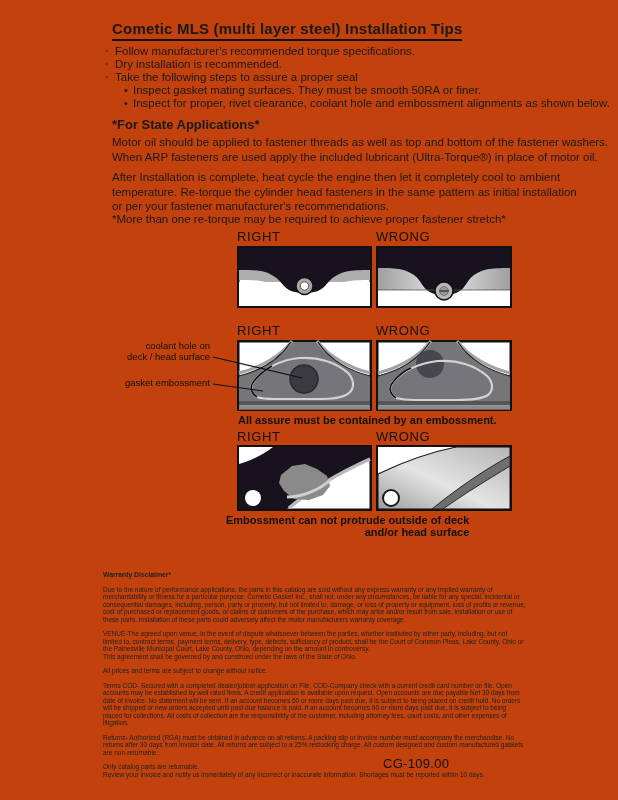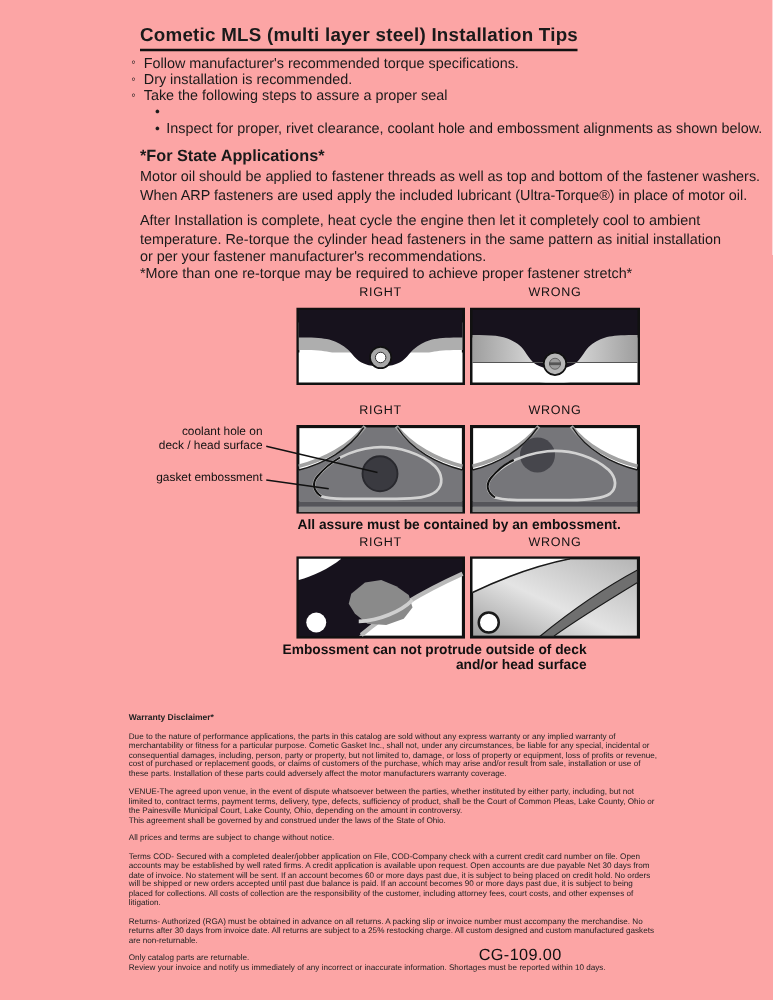--- a/index.html
+++ b/index.html
@@ -1,18 +1,18 @@
 <!DOCTYPE html>
 <html><head>
 <meta charset="utf-8">
 <style>
   * { margin:0; padding:0; box-sizing:border-box; }
   html,body { background:#ffffff; }
   .page {
-    position:relative; width:618px; height:800px; background:#fca5a5;
+    position:relative; width:618px; height:800px; background:#c2410c;
     font-family:"Liberation Sans", sans-serif; color:#1a1a1a; overflow:hidden;
   }
   .pre { white-space:pre-line; }
 
   .title {
     position:absolute; left:112px; top:20px;
     font-size:15px; font-weight:bold; letter-spacing:.2px;
     border-bottom:2px solid #111; padding-bottom:2px;
   }
 
@@ -21,21 +21,21 @@
   .bullet-row.sub { margin-left:19px; }
   .bullet-marker { width:10px; flex:0 0 10px; font-size:10px; line-height:12.9px; }
   .bullet-row.sub .bullet-marker { width:9px; flex-basis:9px; font-size:11px; }
 
   .diesel-head { position:absolute; left:112px; top:117px; font-size:13px; font-weight:bold; }
   .para { position:absolute; left:112px; font-size:11.5px; line-height:14.6px; }
   .para.p1 { top:135px; }
   .para.p2 { top:170px; }
   .para.p3 { top:212px; }
 
-  .dg-label { position:absolute; font-size:10px; letter-spacing:.6px; text-align:center; color:#111; }
+  .dg-label { position:absolute; font-size:13px; letter-spacing:.6px; color:#111; }
   .dg-box { position:absolute; }
   .dg-box svg { display:block; }
   .dg-caption { position:absolute; font-size:11px; font-weight:600; line-height:12.4px; color:#111; }
 
   .side-label { position:absolute; left:95px; width:115px; text-align:right;
                 font-size:9.5px; line-height:10.6px; color:#111; }
   .lbl-coolant { top:341px; }
   .lbl-emboss  { top:378px; }
   .leader-overlay { position:absolute; left:95px; top:330px; pointer-events:none; }
 
@@ -61,20 +61,21 @@
     <div class="bullet-row">
       <span class="bullet-marker">◦</span>
       <span>Dry installation is recommended.</span>
     </div>
     <div class="bullet-row">
       <span class="bullet-marker">◦</span>
       <span>Take the following steps to assure a proper seal</span>
     </div>
     <div class="bullet-row sub">
       <span class="bullet-marker">•</span>
+      <span>Inspect gasket mating surfaces.  They must be smooth 50RA or finer.</span>
     </div>
     <div class="bullet-row sub">
       <span class="bullet-marker">•</span>
       <span>Inspect for proper, rivet clearance, coolant hole and embossment alignments as shown below.</span>
     </div>
   </div>
 
   <div class="diesel-head">*For State Applications*</div>
   <div class="para p1 pre">Motor oil should be applied to fastener threads as well as top and bottom of the fastener washers.
 When ARP fasteners are used apply the included lubricant (Ultra-Torque®) in place of motor oil.</div>

